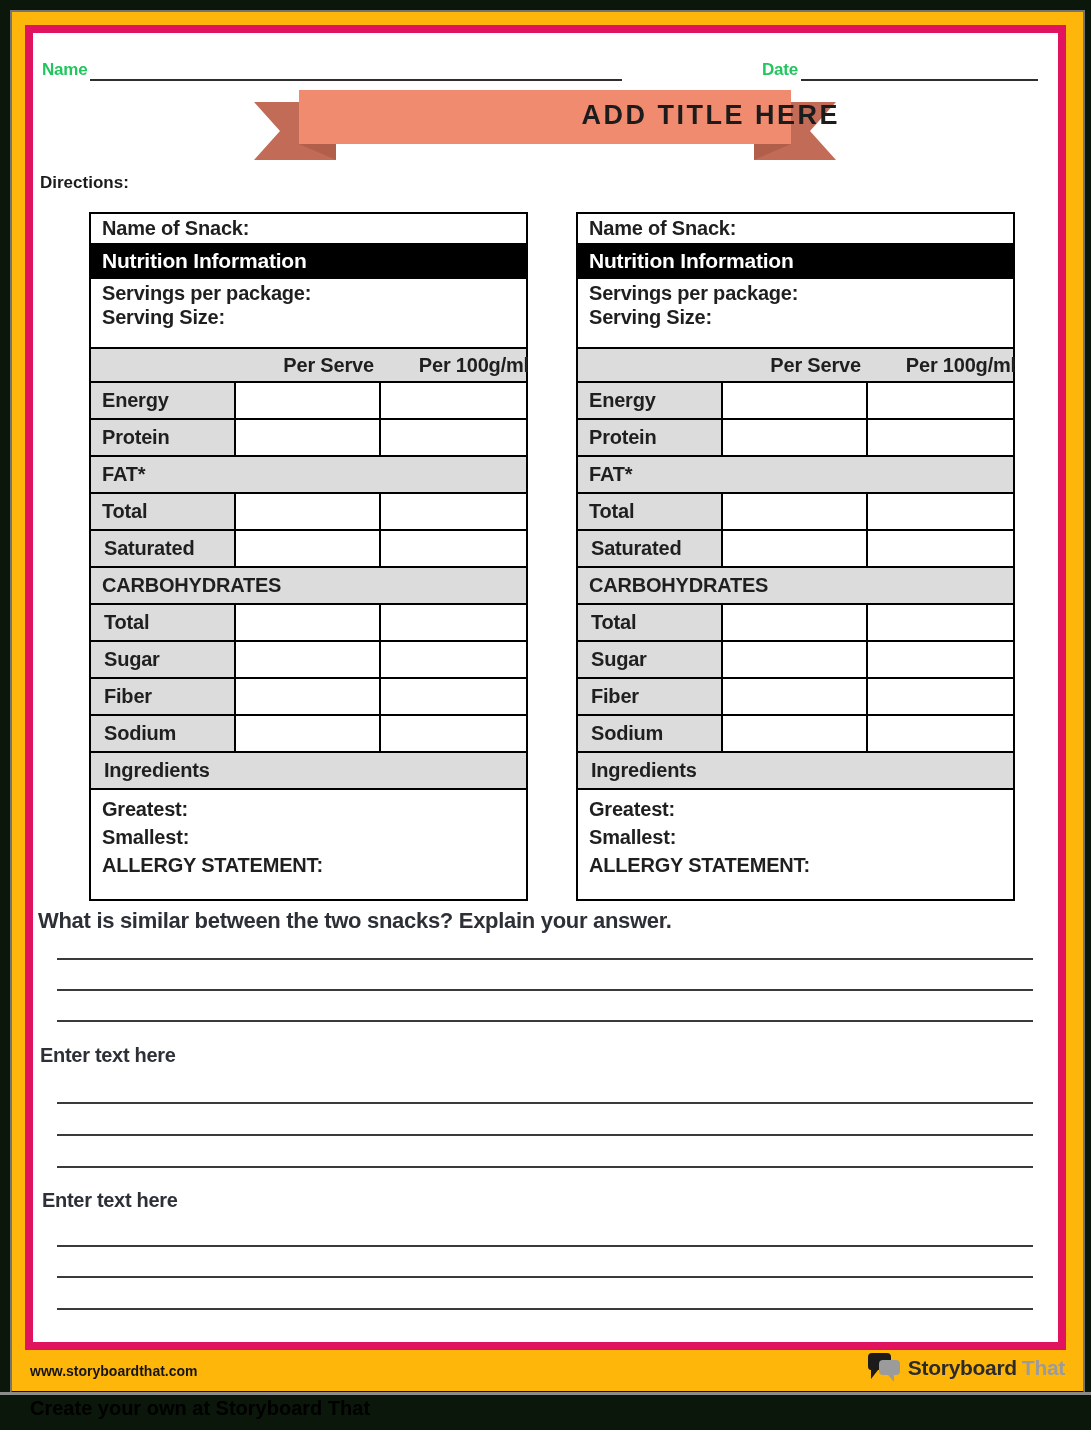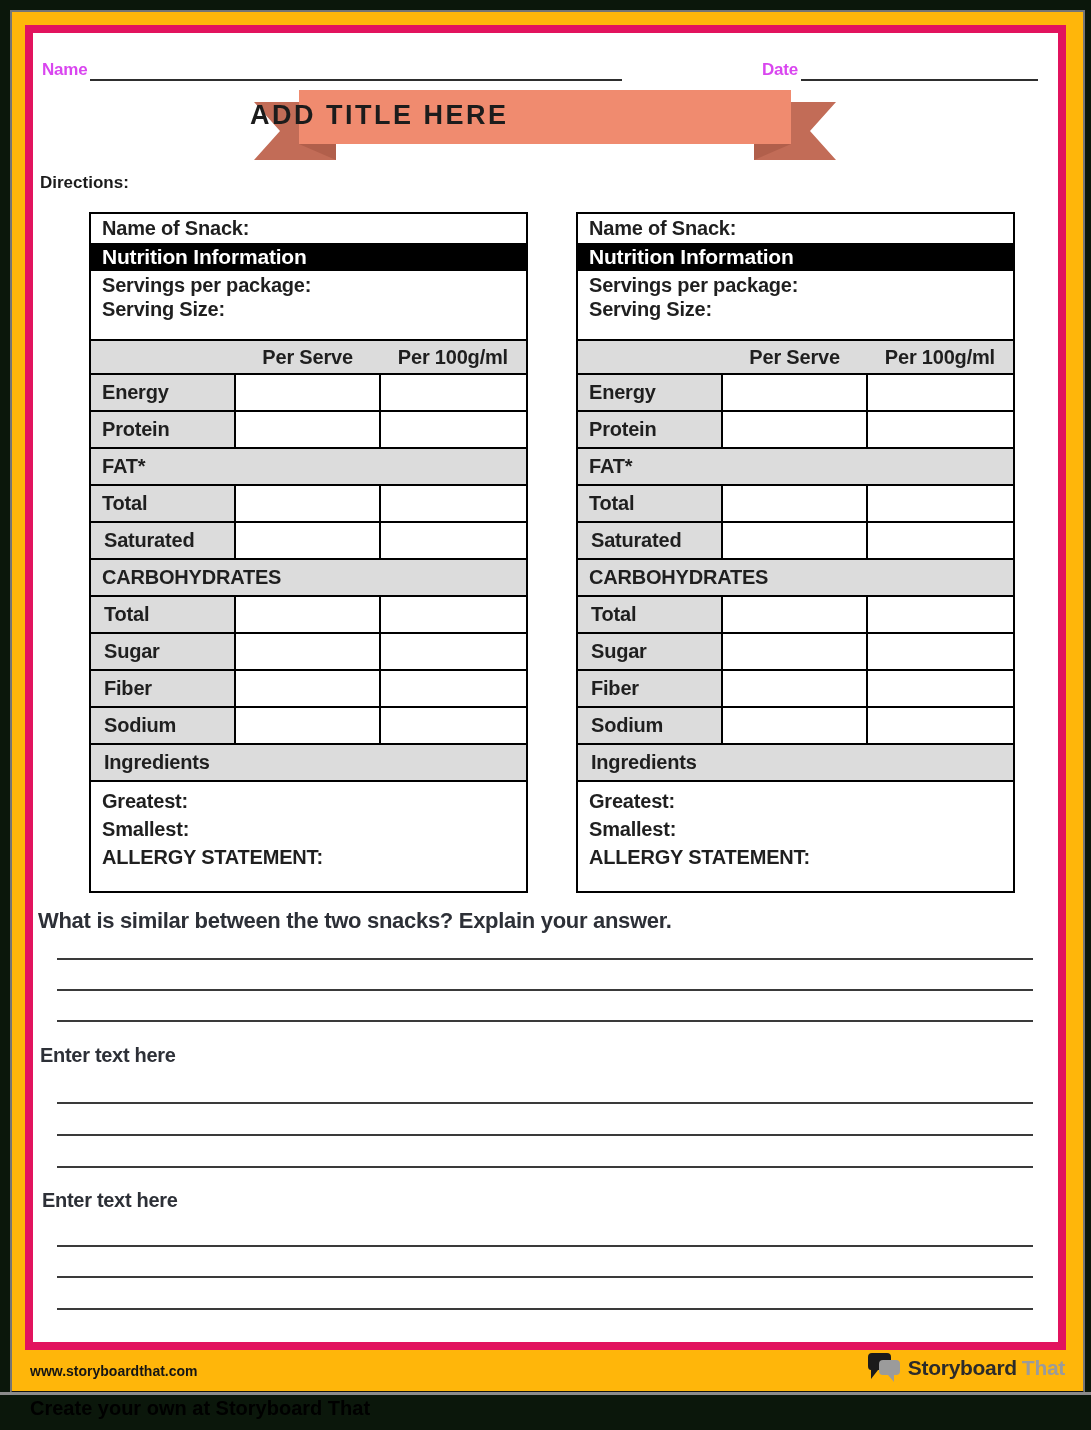--- a/index.html
+++ b/index.html
@@ -9,44 +9,44 @@
     font-family:"Liberation Sans", sans-serif;
   }
   .abs{position:absolute;}
   
   .frame{left:10px;top:10px;width:1071px;height:1379px;background:#FFB60A;
          border:2px solid #757575;border-bottom:3px solid #141414;box-sizing:content-box;}
   .gray-strip{left:0;top:1392px;width:1091px;height:3px;background:#8C8C8C;}
   .pink-border{left:25px;top:25px;width:1041px;height:1325px;background:#E2135E;}
   .paper{left:33px;top:33px;width:1025px;height:1309px;background:#ffffff;}
   
-  .fieldlbl{font-size:17px;font-weight:700;color:#d946ef;letter-spacing:-0.2px;}
+  .fieldlbl{font-size:17px;font-weight:700;color:#22c55e;letter-spacing:-0.2px;}
   .wline{height:0;border-top:2px solid #2e2e2e;}
   
-  .ribbon-title{left:250px;top:90px;width:590px;height:50px;line-height:50px;text-align:left;
+  .ribbon-title{left:250px;top:90px;width:590px;height:50px;line-height:50px;text-align:right;
     font-size:27px;font-weight:700;letter-spacing:2.5px;color:#1c1c1c;}
   
   .dirlbl{font-size:17px;font-weight:700;color:#1c1c1c;}
   .qtext{font-size:22px;font-weight:700;color:#2d3037;letter-spacing:-0.3px;}
   .etext{font-size:20px;font-weight:700;color:#2d3037;letter-spacing:-0.3px;}
   .ansline{height:0;border-top:2px solid #3a3a3a;}
   
   .ntable{position:absolute;top:212px;width:437px;border-collapse:collapse;background:#fff;table-layout:fixed;}
   .ntable td{border:2px solid #000;font-weight:700;color:#1f1f1f;font-size:20px;
              letter-spacing:-0.2px;padding:0 4px 0 11px;vertical-align:middle;box-sizing:border-box;}
   .ntable tr.r-snack{height:31px;padding-left:8px;}
-  .ntable tr.r-black{height:26px;}
+  .ntable tr.r-black{height:34px;}
   .ntable tr.r-serv{height:61px;}
   .ntable tr.r-colhead{height:34px;}
   .ntable tr.r-data{height:37px;}
   .ntable tr.r-summary{height:111px;}
   .ntable td.blackhdr{background:#000;color:#fff;font-size:21px;}
   .ntable td.serv{line-height:1.2;padding-top:2px;padding-bottom:18px;}
   .ntable td.colhead{background:#DCDCDC;padding:0;}
-  .ch-wrap{display:flex;width:100%;}
+  .ch-wrap{display:flex;width:100%;padding-left:21px;}
   .ch-wrap span{display:block;text-align:center;font-weight:700;font-size:20px;color:#1f1f1f;}
   .ch1{width:33.2%;} .ch2{width:33.2%;} .ch3{width:33.6%;}
   .ntable td.lbl{background:#DCDCDC;}
   .ntable td.sect{background:#DCDCDC;}
   .ntable td.val{background:#fff;}
   .ntable td.pad2{padding-left:13px;}
   .ntable td.summary{vertical-align:top;line-height:1.4;padding-top:5px;}
   
   .site{font-size:14px;font-weight:700;color:#151515;}
   .logo{display:flex;align-items:center;gap:5px;}

